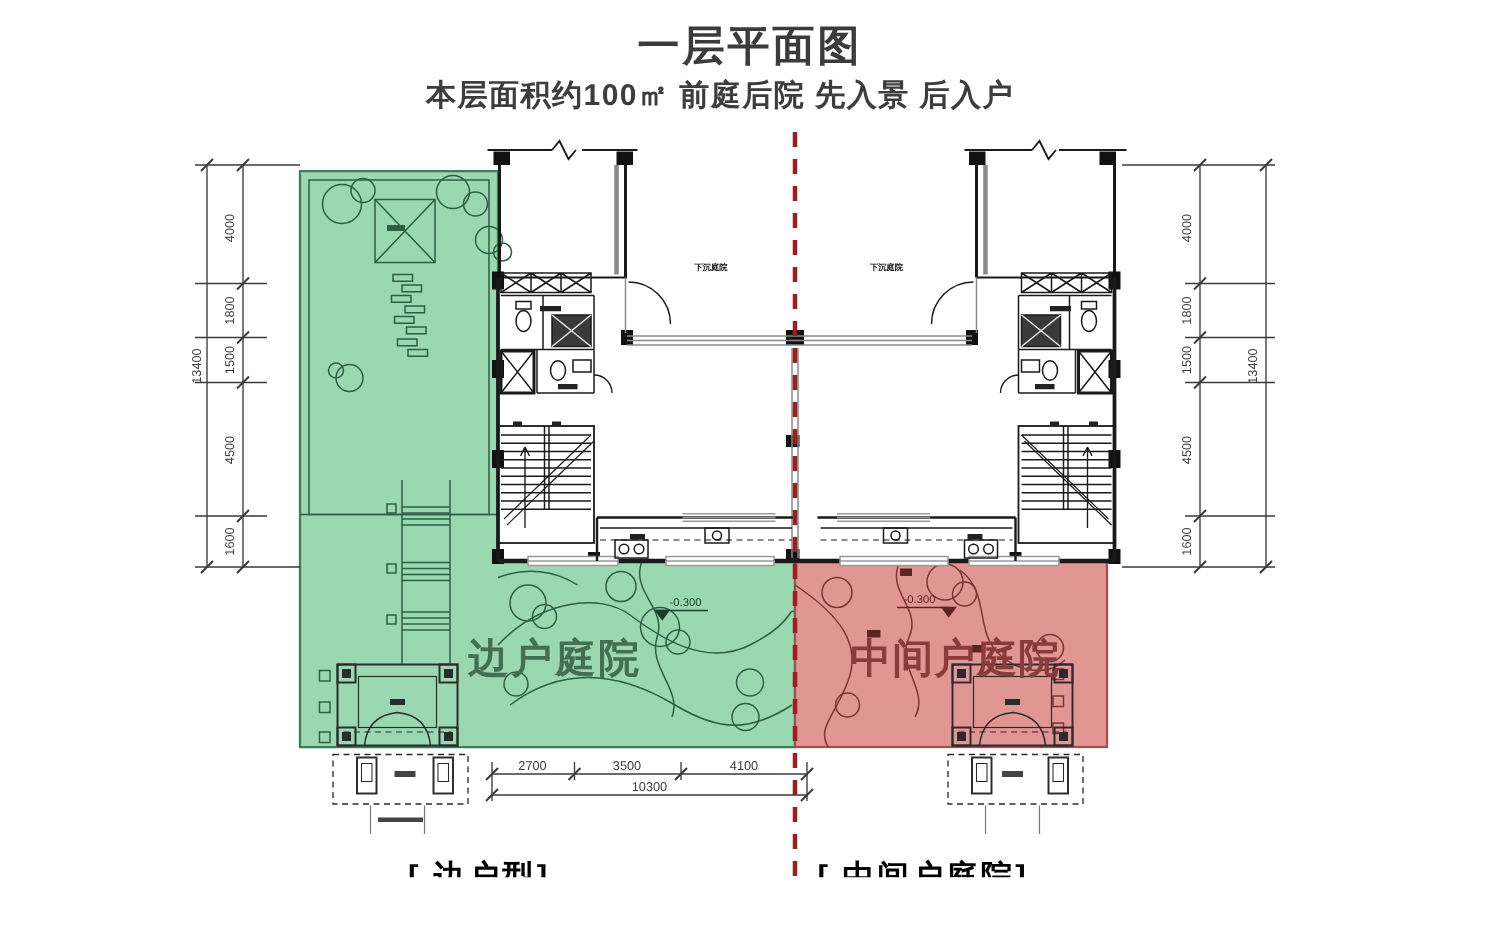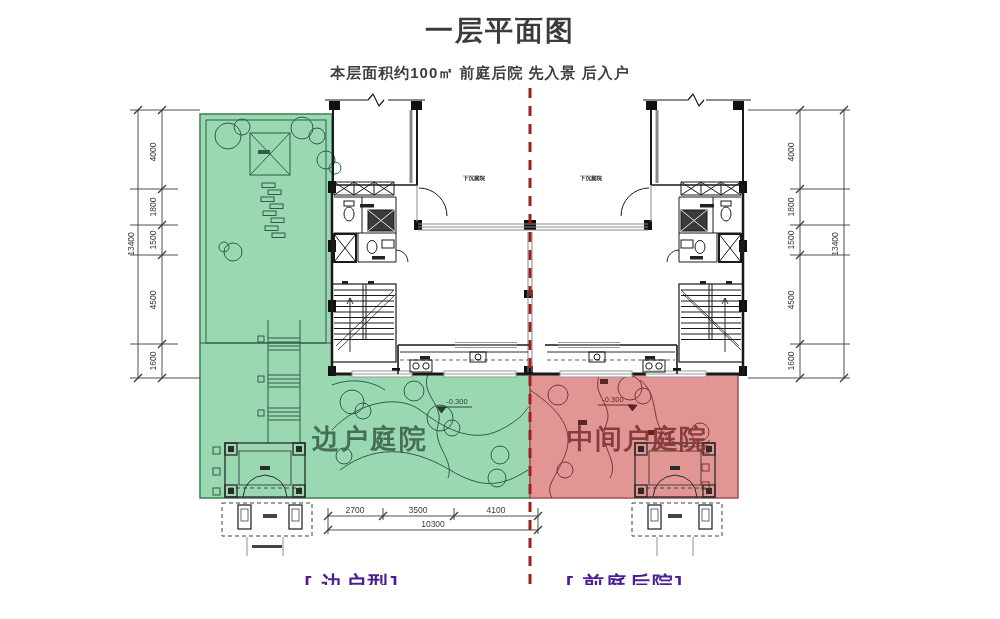--- a/index.html
+++ b/index.html
@@ -1,24 +1,24 @@
 <!DOCTYPE html>
 <html><head>
 <meta charset="utf-8">
 <style>
   html,body{margin:0;padding:0;background:#fff;}
   .canvas{position:relative;width:1000px;height:585px;background:#ffffff;overflow:hidden;
           font-family:"Liberation Sans","DejaVu Sans",sans-serif;}
   .title{position:absolute;left:0;top:12px;width:1000px;text-align:center;
          font-size:28px;font-weight:800;color:#3b3b3b;letter-spacing:2px;}
-  .subtitle{position:absolute;left:0;top:64px;width:960px;text-align:center;
-         font-size:15px;font-weight:700;color:#3d3d3d;letter-spacing:1px;}
+  .subtitle{position:absolute;left:0;top:50px;width:960px;text-align:center;
+         font-size:20px;font-weight:700;color:#3d3d3d;letter-spacing:1px;}
   .plan-svg{position:absolute;left:0;top:0;}
-  .unit-label{position:absolute;top:570px;font-size:21px;font-weight:800;color:#4c1d95;
-         letter-spacing:2px;text-align:center;width:160px;}
+  .unit-label{position:absolute;top:570px;font-size:21px;font-weight:800;color:#000000;
+         letter-spacing:2px;text-align:left;width:160px;}
   .unit-label.left{left:272px;}
   .unit-label.right{left:545px;}
   .watermark{position:absolute;left:728px;top:583px;width:270px;text-align:center;
          font-size:24px;font-weight:800;color:#fafafa;letter-spacing:0px;
          text-shadow:1px 2px 2px rgba(70,70,70,.95),0 0 2px rgba(90,90,90,.8),-1px -1px 1px rgba(120,120,120,.5);}
 </style>
 </head>
 <body>
 
 <div class="canvas">
@@ -382,15 +382,15 @@
     <text x="474" y="180" font-size="5.5" font-weight="bold" fill="#111" text-anchor="middle">下沉庭院</text>
     <text x="591" y="180" font-size="5.5" font-weight="bold" fill="#111" text-anchor="middle">下沉庭院</text>
 
     <text x="370" y="448" font-size="27" font-weight="600" letter-spacing="2" text-anchor="middle" fill="#456e54">边户庭院</text>
     <text x="637" y="448" font-size="27" font-weight="600" letter-spacing="1" text-anchor="middle" fill="#8a3c3c">中间户庭院</text>
 
     <line x1="530" y1="88" x2="530" y2="600" stroke-width="3" stroke-dasharray="10 8" stroke="#9b1f1f"></line>
   </svg>
 
   <div class="unit-label left">[ 边户型]</div>
-  <div class="unit-label right">[ 前庭后院]</div>
+  <div class="unit-label right">[ 中间户庭院]</div>
 
 </div>
 
 </body></html>

